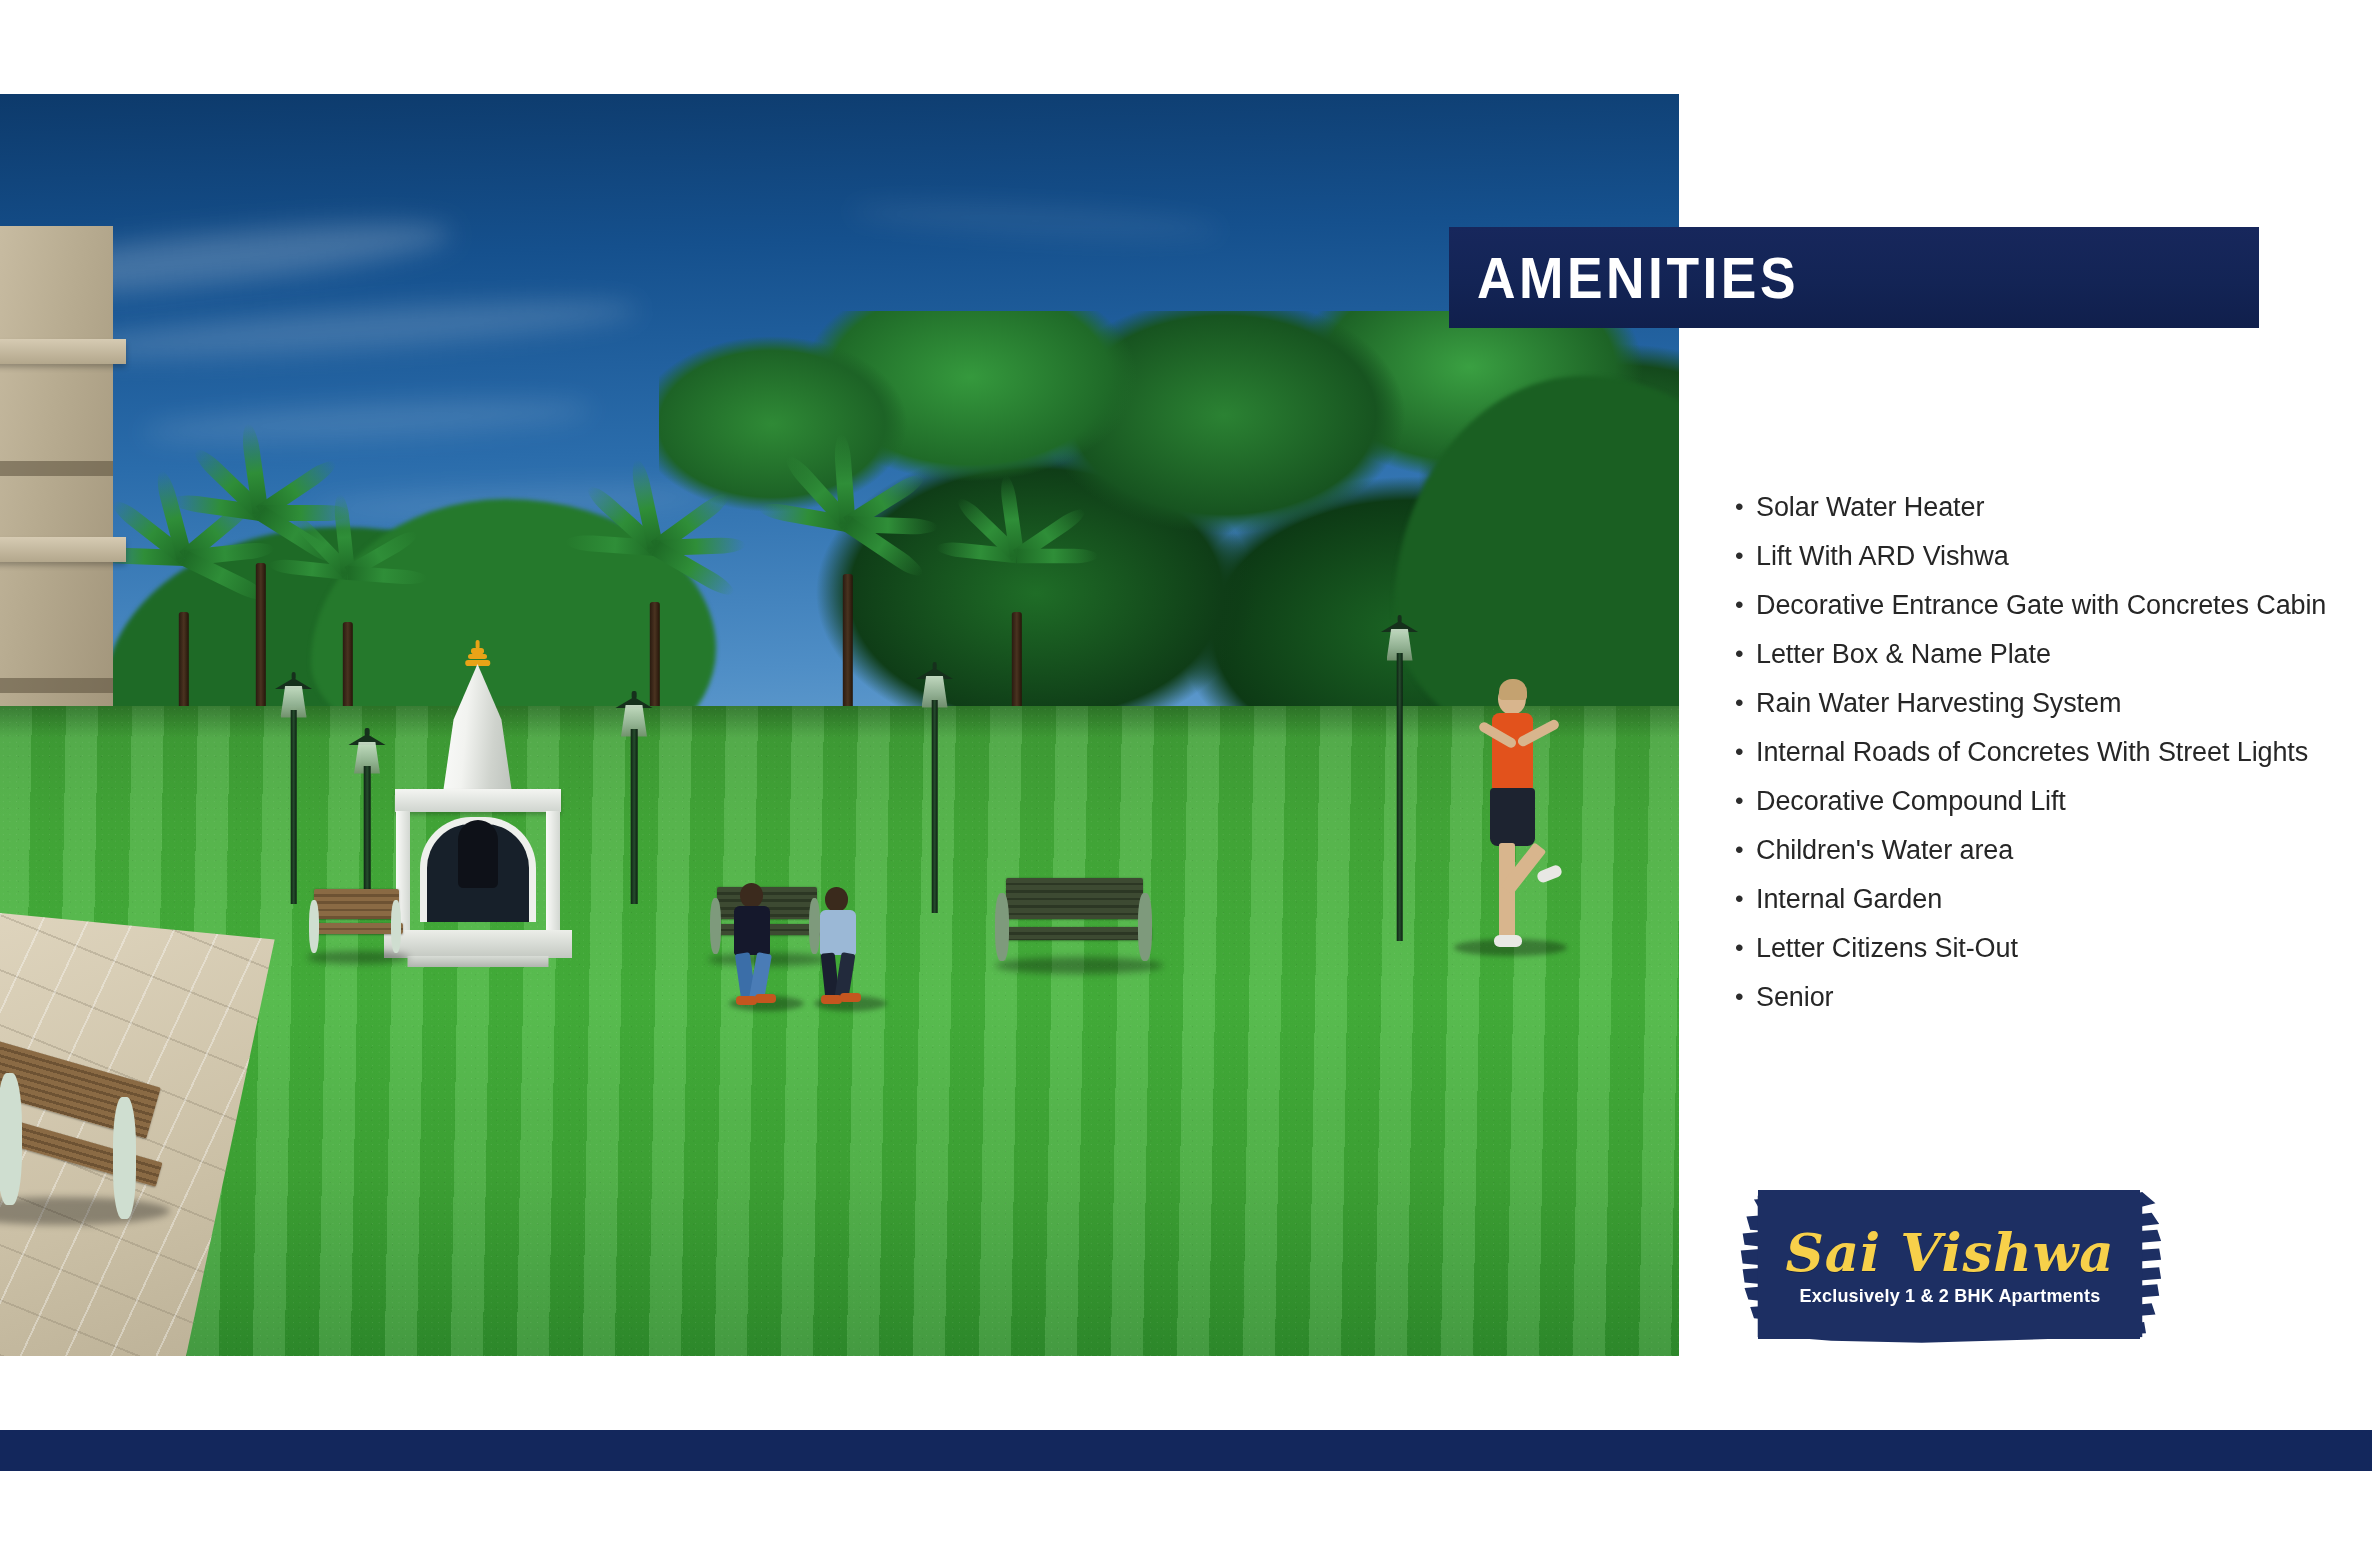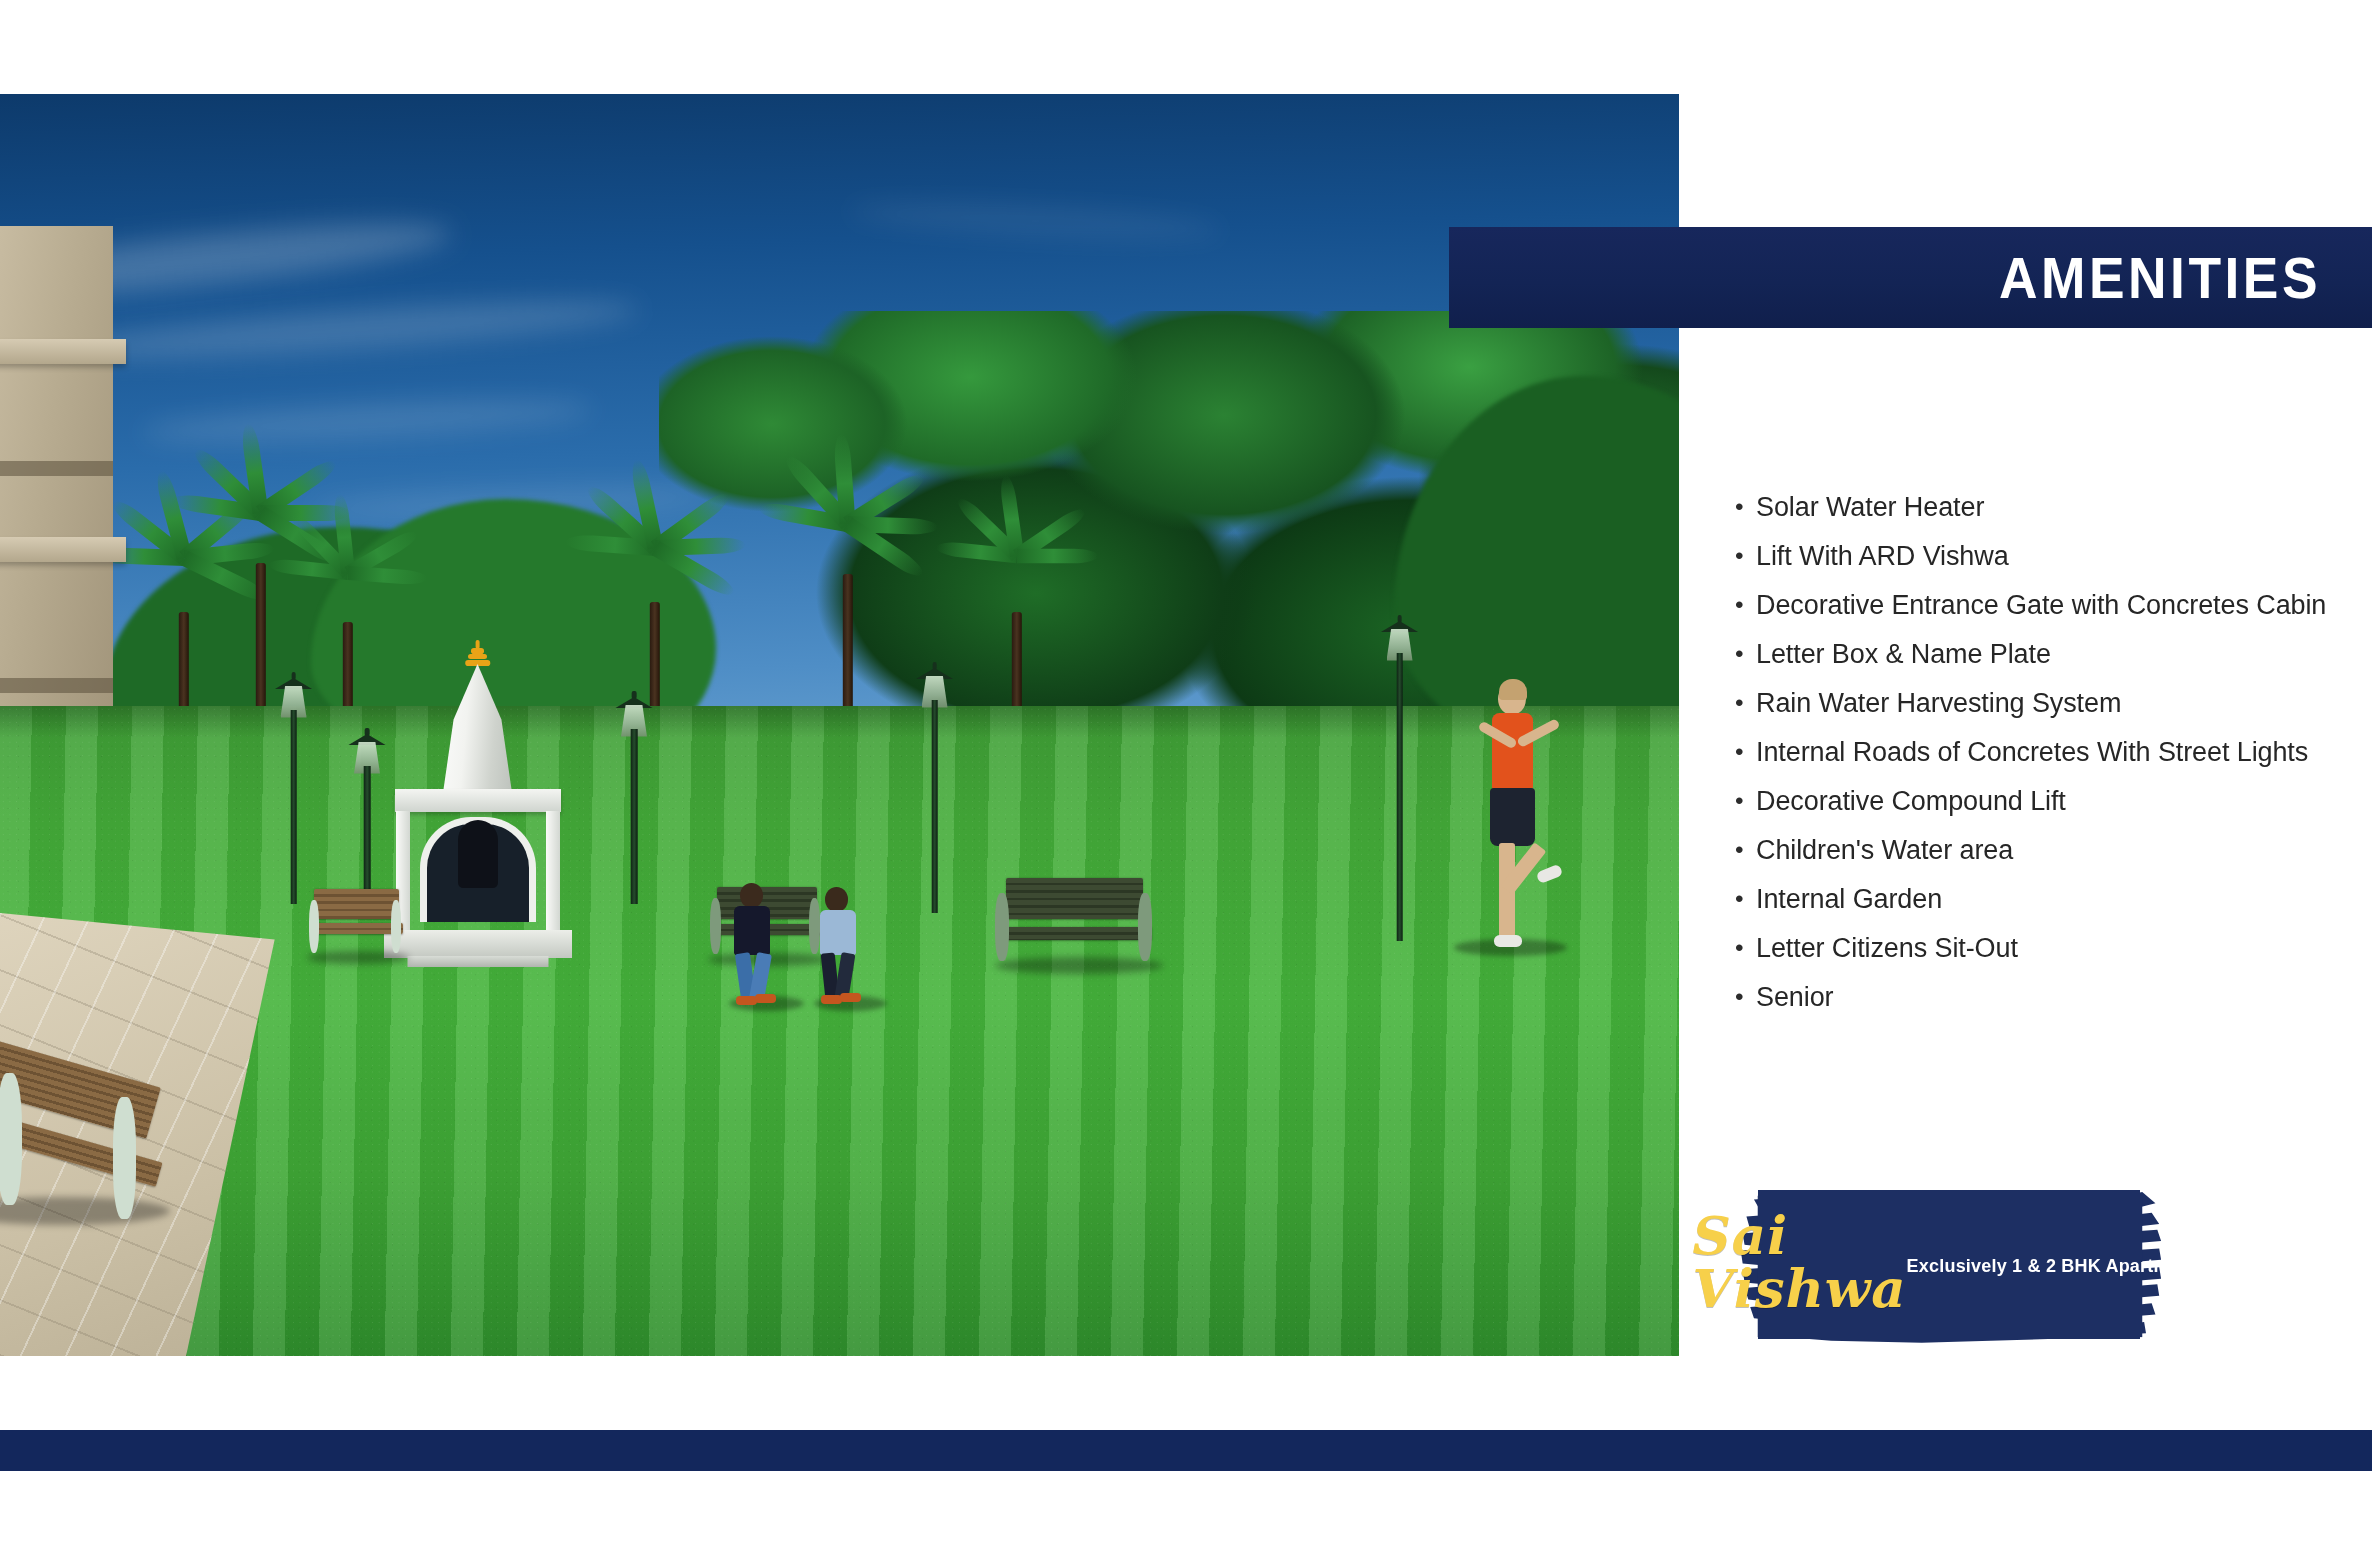--- a/index.html
+++ b/index.html
@@ -287,26 +287,25 @@
     position:absolute;
     background: radial-gradient(ellipse at 50% 70%, #2f7f2e 0%, #1b5a1d 60%, rgba(27,90,29,0) 72%);
     border-radius: 50% 50% 42% 42%;
   }
 
   
   #amenities-banner {
     position: absolute;
     left: 1449px;
     top: 227px;
-    width: 924px;
+    width: 810px;
     height: 101px;
     background: linear-gradient(180deg, #17275c 0%, #132455 55%, #101f4c 100%);
     display: flex;
     align-items: center;
-    justify-content: flex-end;
     box-sizing: border-box;
     padding-right: 52px;
   }
   #amenities-title {
     color: #ffffff;
     font-family: "Liberation Sans", sans-serif;
     font-size: 58px;
     font-weight: 700;
     letter-spacing: 3.8px;
     line-height: 1;
@@ -358,21 +357,21 @@
   }
   #logo .plate {
     position:absolute;
     left: 21px; top: 15px; right: 22.6px; bottom: 17px;
     background: #1d2f63;
   }
   #logo-text-wrap {
     position: absolute;
     inset: 0;
     display: flex;
-    flex-direction: row;
+    flex-direction: column;
     align-items: center;
     justify-content: center;
   }
   #logo-name {
     color: #f7d04a;
     font-family: "DejaVu Serif", serif;
     font-style: italic;
     font-size: 53px;
     font-weight: 700;
     line-height: 1;

